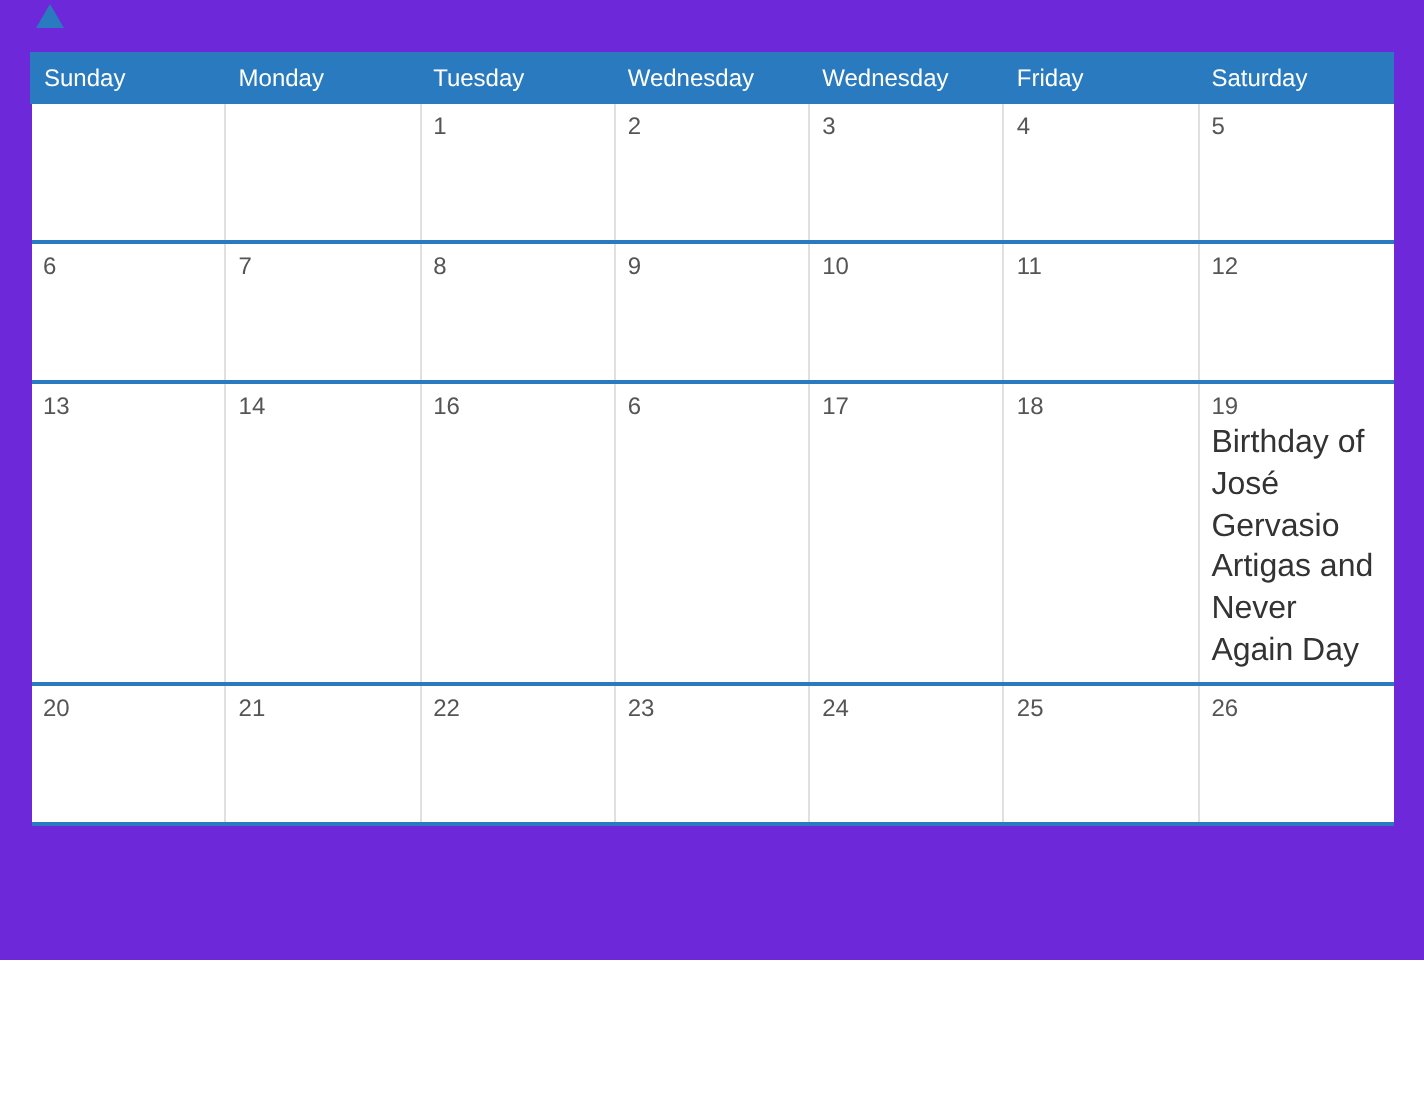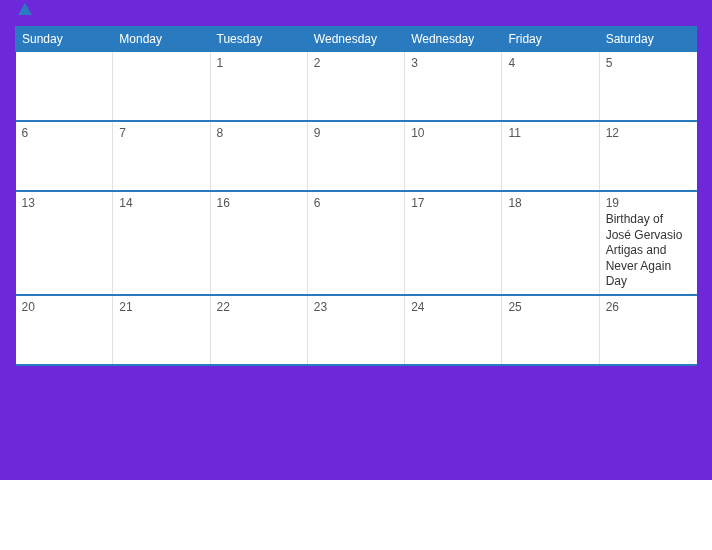--- a/index.html
+++ b/index.html
@@ -92,21 +92,21 @@
     .calendar-table tbody td:last-child {
       border-right: none;
     }
     .day-num {
       display: block;
       font-size: 12px;
       color: #555;
       margin-bottom: 2px;
     }
     .holiday-text {
-      font-size: 12px;
+      font-size: 16px;
       color: #333;
       line-height: 1.3;
       margin-top: 2px;
     }
     .week-row-last td {
       height: 55px;
     }
   </style>
 </head>
 <body>

